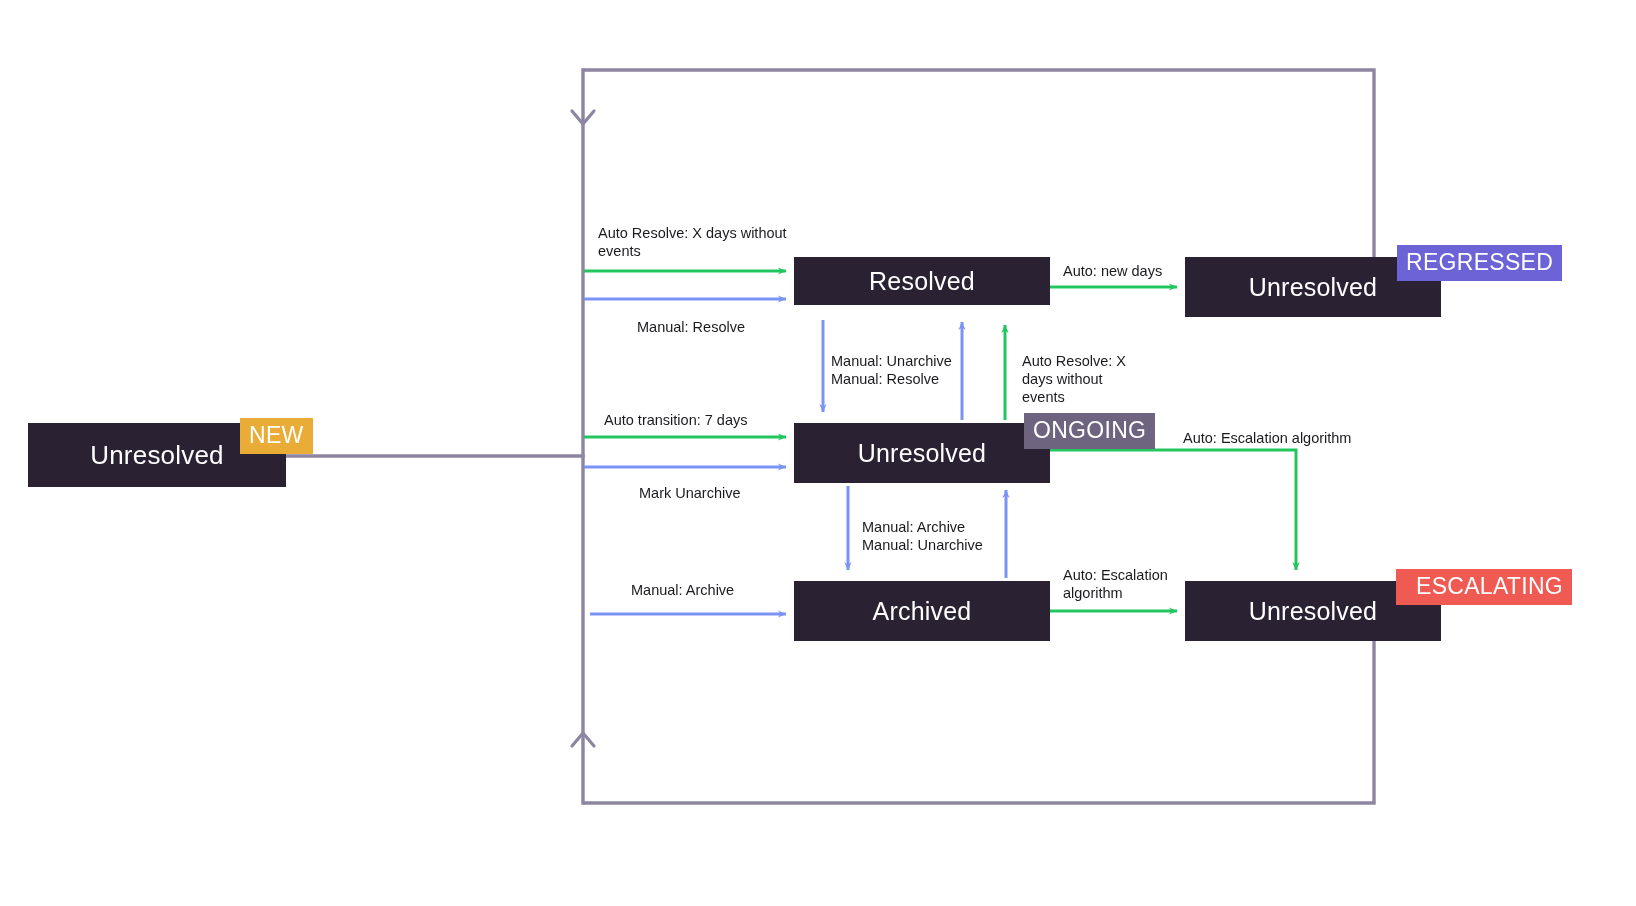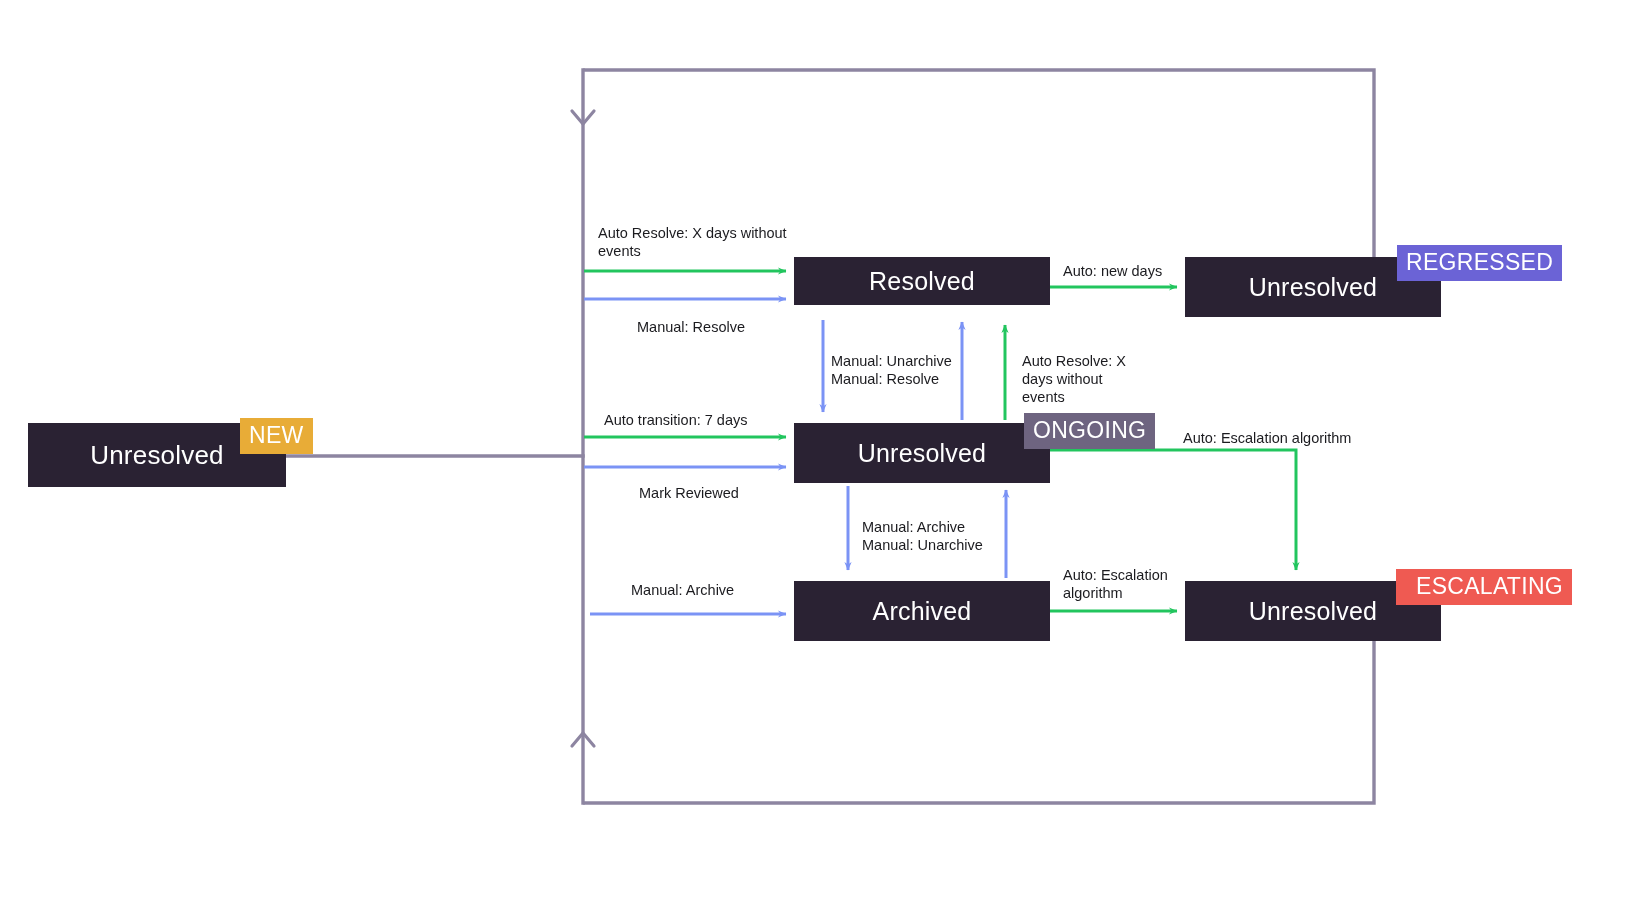--- a/index.html
+++ b/index.html
@@ -117,21 +117,21 @@
 Manual: Resolve</div>
 
   <div class="edgelabel" style="left:1022px;top:352px;width:125px;">Auto Resolve: X
 days without
 events</div>
 
   <div class="edgelabel" style="left:604px;top:411px;width:230px;">Auto transition: 7 days</div>
 
   <div class="edgelabel" style="left:1183px;top:429px;width:240px;">Auto: Escalation algorithm</div>
 
-  <div class="edgelabel" style="left:639px;top:484px;width:200px;">Mark Reviewed</div>
+  <div class="edgelabel" style="left:639px;top:484px;width:200px;">Mark Unarchive</div>
 
   <div class="edgelabel" style="left:862px;top:518px;width:200px;">Manual: Archive
 Manual: Unarchive</div>
 
   <div class="edgelabel" style="left:631px;top:581px;width:200px;">Manual: Archive</div>
 
   <div class="edgelabel" style="left:1063px;top:566px;width:150px;">Auto: Escalation
 algorithm</div>
 
 </div>

